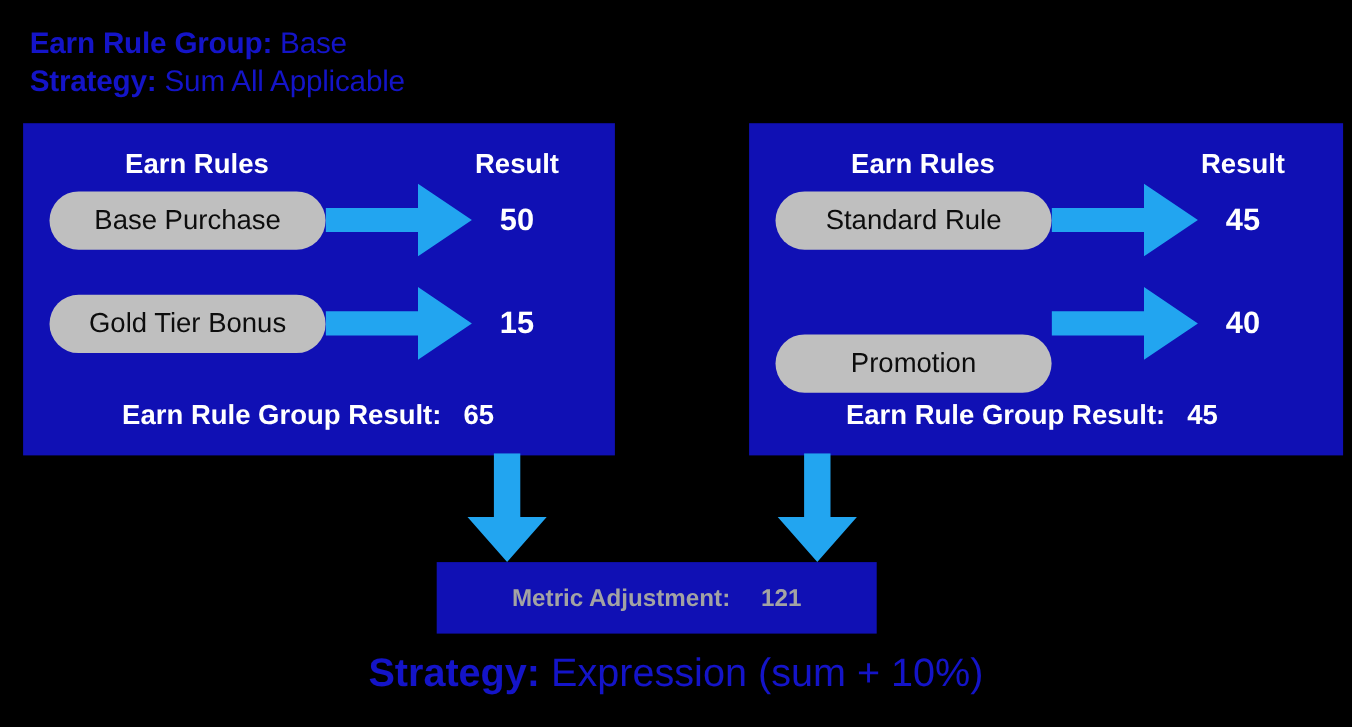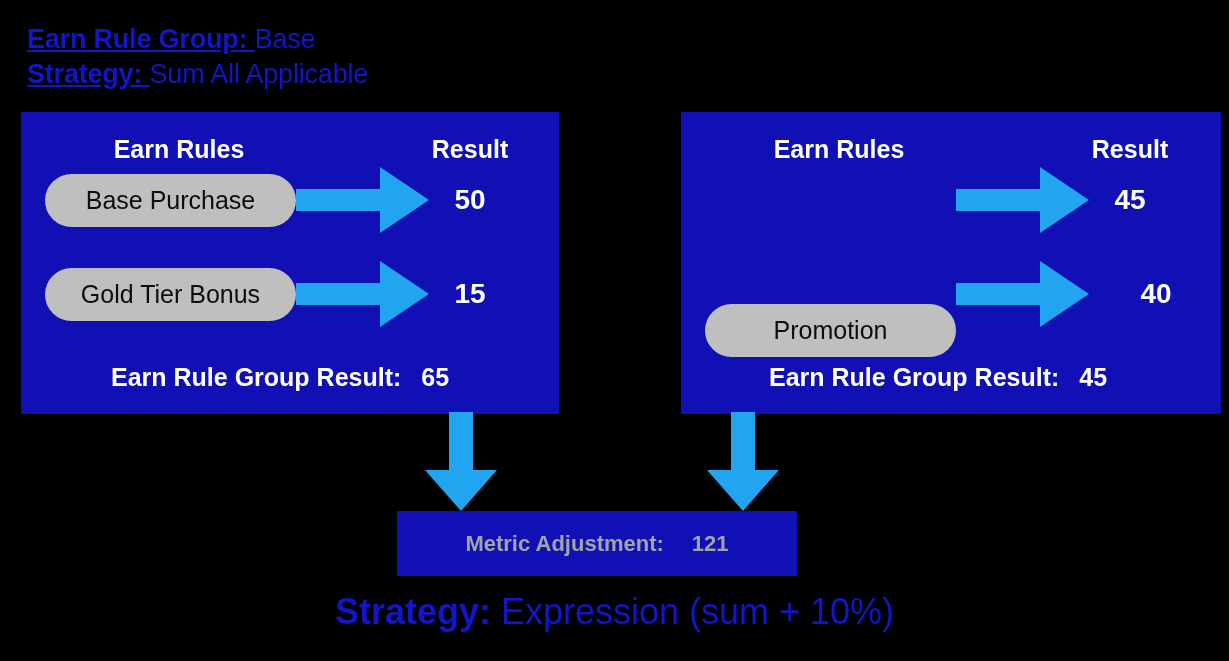--- a/index.html
+++ b/index.html
@@ -21,21 +21,21 @@
 
   
   .group-header {
     position: absolute;
     color: #1414C8;
     font-size: 27px;
     line-height: 35px;
     white-space: nowrap;
     letter-spacing: -0.2px;
   }
-  .group-header .lbl { font-weight: bold; text-decoration: underline; }
+  .group-header .lbl { font-weight: bold; }
   .group-header .val { font-weight: normal; }
 
   #header-left  { left: 27px;  top: 22px; }
   #header-right { left: 690px; top: 22px; }
 
   
   .panel {
     position: absolute;
     background: #1010B4;
   }
@@ -176,36 +176,39 @@
     <div class="group-result" style="left:90px; top:250px;">
       <span>Earn Rule Group Result:</span><span class="gr-num">65</span>
     </div>
   </div>
 
   <div class="panel" id="panel-right">
 
     <div class="col-head" style="left:158px; top:22px;">Earn Rules</div>
     <div class="col-head" style="left:449px; top:22px;">Result</div>
 
+    <div class="pill" style="left:24px; top:62px; width:251px;">
+      <span>Standard Rule</span>
+    </div>
     <div class="h-arrow" style="left:275px; top:53px;">
       <svg viewBox="0 0 135 70" preserveAspectRatio="none" aria-hidden="true">
         <path d="M0,24 L84,24 L84,2 L133,35 L84,68 L84,46 L0,46 Z" fill="#22A5F0"></path>
       </svg>
     </div>
     <div class="result-val" style="left:449px; top:72px;">45</div>
 
     <div class="pill" style="left:24px; top:168px; width:251px;margin-top:24px;">
       <span>Promotion</span>
     </div>
     <div class="h-arrow" style="left:275px; top:147px;">
       <svg viewBox="0 0 135 70" preserveAspectRatio="none" aria-hidden="true">
         <path d="M0,24 L84,24 L84,2 L133,35 L84,68 L84,46 L0,46 Z" fill="#22A5F0"></path>
       </svg>
     </div>
-    <div class="result-val" style="left:475px; top:166px;">40</div>
+    <div class="result-val" style="left:449px; top:166px;">40</div>
 
     <div class="group-result" style="left:88px; top:250px;">
       <span>Earn Rule Group Result:</span><span class="gr-num">45</span>
     </div>
   </div>
 
   <div class="v-arrow" style="left:423px; top:412px;">
     <svg viewBox="0 0 76 100" preserveAspectRatio="none" aria-hidden="true">
       <path d="M26,0 L50,0 L50,58 L74,58 L38,99 L2,58 L26,58 Z" fill="#22A5F0"></path>
     </svg>

